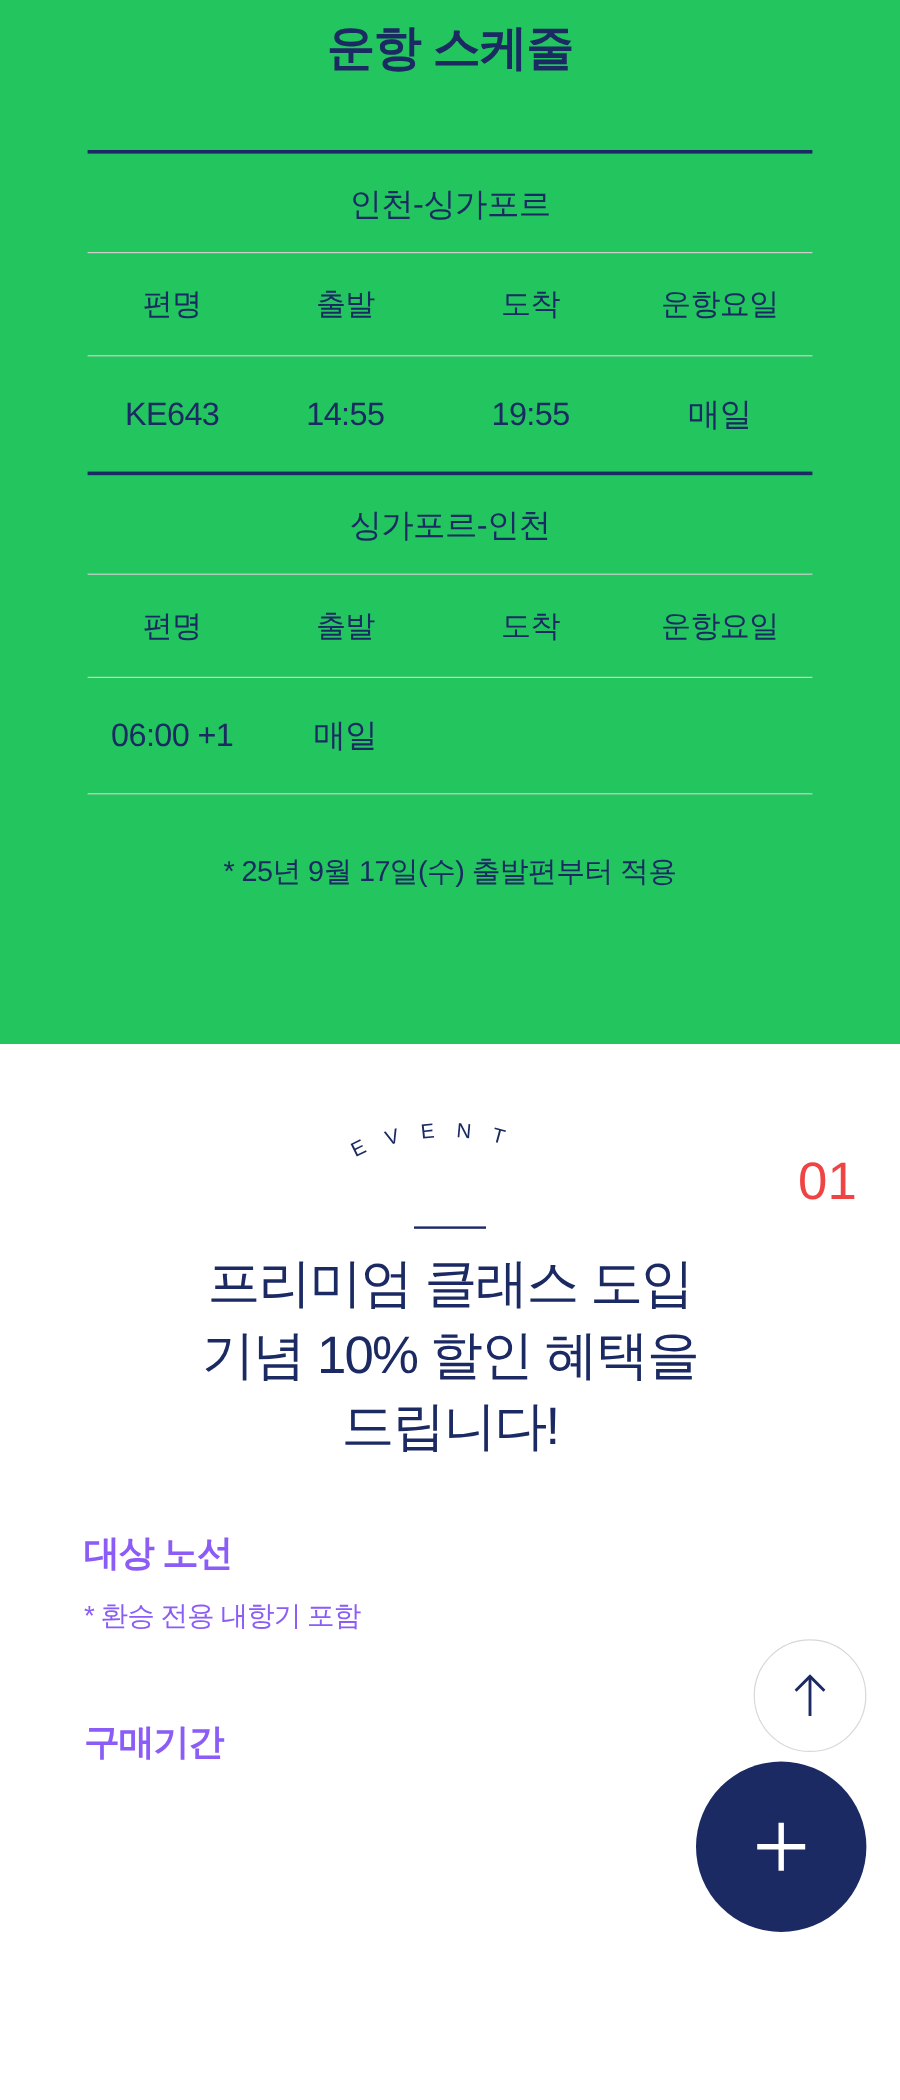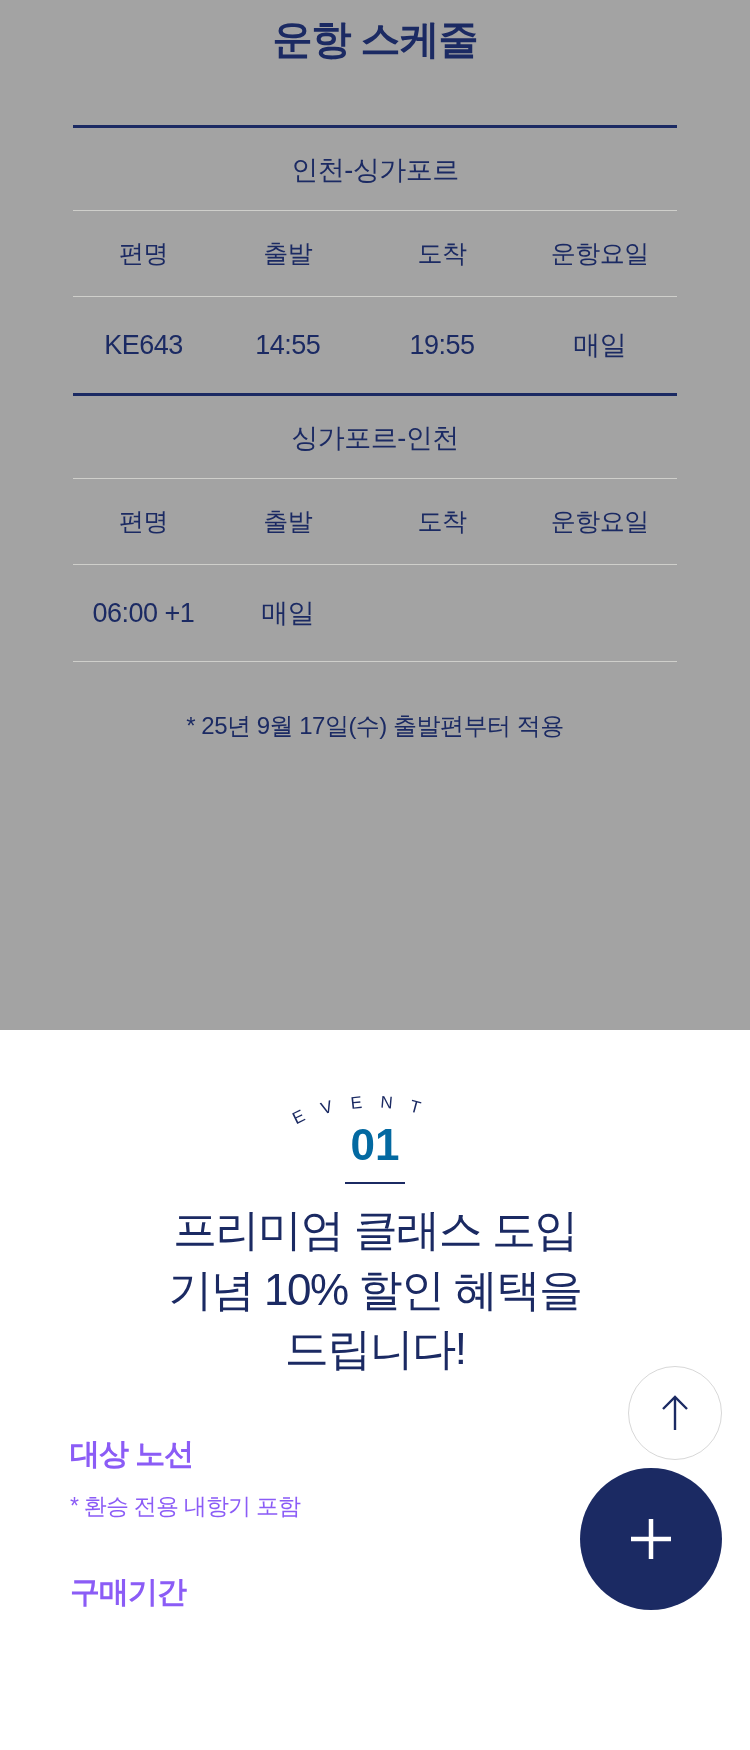--- a/index.html
+++ b/index.html
@@ -11,23 +11,23 @@
     height: 1750px;
     background: #ffffff;
     font-family: "Liberation Sans", sans-serif;
     color: #1b2a63;
     overflow: hidden;
     position: relative;
   }
 
   
   .schedule-panel {
-    background: #a3a3a3;
+    background: #22c55e;
     padding: 0 36px 0 36px;
-    height: 1030px;
+    height: 870px;
     box-sizing: border-box;
   }
   .schedule-title {
     text-align: center;
     font-size: 40px;
     font-weight: 700;
     color: #1b2a63;
     letter-spacing: -1px;
     padding-top: 12px;
     padding-bottom: 18px;
@@ -98,24 +98,24 @@
     height: 26px;
   }
   .arc i {
     position: absolute;
     font-style: normal;
     font-size: 17px;
     color: #1b2a63;
     transform-origin: 50% 60px;
   }
   .event-num {
-    text-align: center;
+    text-align: right;
     font-size: 44px;
-    font-weight: 700;
-    color: #0369a1;
+    font-weight: 400;
+    color: #ef4444;
     line-height: 1.05;
     padding-top: 2px;
   }
   .event-divider {
     width: 60px;
     height: 2px;
     background: #1b2a63;
     margin: 14px auto 16px auto;
   }
   .event-headline {
@@ -144,21 +144,21 @@
     color: #1b2a63;
     letter-spacing: -1px;
   }
   .detail-sub {
     font-size: 23px;
     color: #8b5cf6;
     letter-spacing: -0.8px;
     margin-top: 6px;
   }
   .detail-title.second {
-    margin-top: 50px;
+    margin-top: 70px;
   }
   .detail-body.clipped {
     overflow: hidden;
     height: 24px;
   }
 
   
   .fab-top {
     position: absolute;
     right: 28px;

